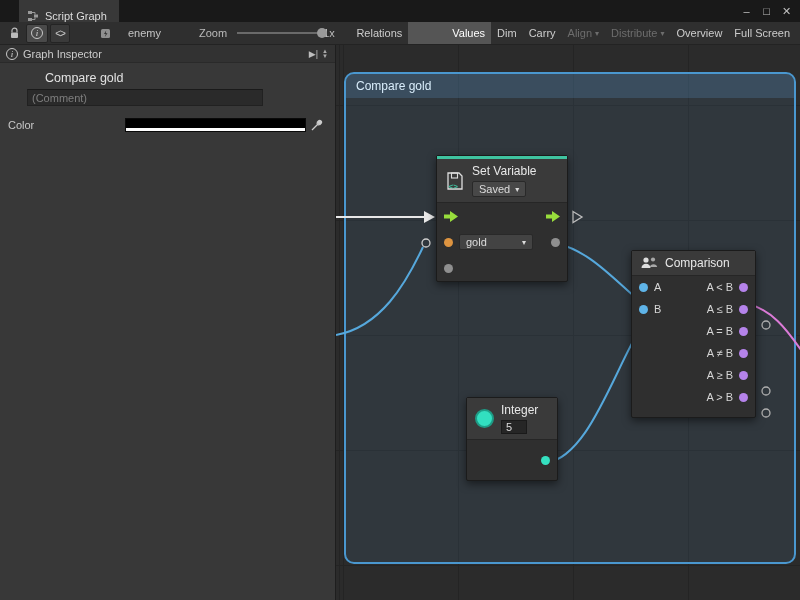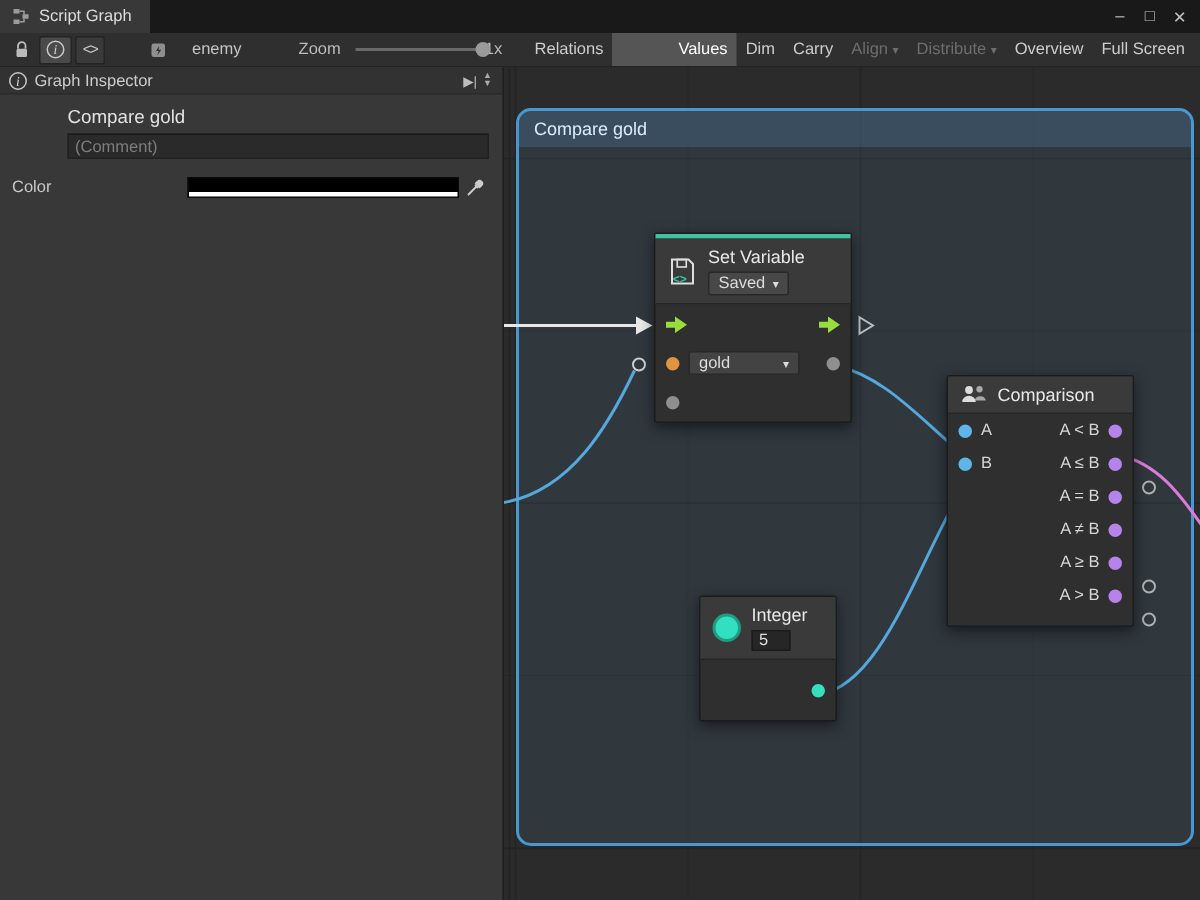--- a/index.html
+++ b/index.html
@@ -5,21 +5,21 @@
   * { margin:0; padding:0; box-sizing:border-box; }
   html,body { width:800px; height:600px; overflow:hidden; }
   body {
     font-family:"Liberation Sans", sans-serif;
     font-size:11px; color:#cccccc; background:#383838; position:relative;
     -webkit-font-smoothing:antialiased;
   }
 
   
   .titlebar { position:absolute; top:0; left:0; right:0; height:22px; background:#191919; display:flex; align-items:stretch; }
-  .tab { display:flex; align-items:center; gap:6px; background:#383838; padding:0 12px 0 8px; color:#dddddd; font-size:11px; }
+  .tab { display:flex; align-items:flex-end; gap:6px; background:#383838; padding:0 12px 0 8px; color:#dddddd; font-size:11px;margin-left:19px; }
   .win-controls { margin-left:auto; display:flex; align-items:center; gap:3px; padding-right:5px; }
   .win-btn { width:17px; height:17px; display:flex; align-items:center; justify-content:center; color:#c0c0c0; font-size:11px; cursor:default; }
 
   
   .toolbar { position:absolute; top:22px; left:0; right:0; height:23px; background:#2f2f2f; border-bottom:1px solid #232323; display:flex; align-items:center; padding:0 4px; }
   .tool-icon-btn { height:19px; min-width:20px; display:flex; align-items:center; justify-content:center; padding:0 4px; border-radius:2px; margin-right:2px; }
   .tool-icon-btn.framed { border:1px solid #242424; background:#3a3a3a; }
   .tool-icon-btn.pressed { border:1px solid #242424; background:#4a4a4a; }
   .info-circle { width:12px; height:12px; border:1px solid #c8c8c8; border-radius:50%; display:flex; align-items:center; justify-content:center; font-size:9px; font-style:italic; font-family:"Liberation Serif", serif; color:#d8d8d8; }
   .code-glyph { font-size:10px; letter-spacing:-1px; color:#cccccc; }
@@ -34,21 +34,21 @@
   .tool-btn.disabled { color:#6d6d6d; }
   .caret { font-size:8px; }
 
   
   .inspector { position:absolute; left:0; top:45px; width:335px; bottom:0; background:#383838; }
   .insp-header { height:18px; background:#323232; border-bottom:1px solid #2a2a2a; display:flex; align-items:center; gap:5px; padding:0 6px; color:#cccccc; }
   .insp-actions { margin-left:auto; display:flex; align-items:center; gap:4px; }
   .pin-glyph { font-size:9px; color:#bdbdbd; }
   .spinner { display:flex; flex-direction:column; line-height:5px; font-size:6px; color:#aaaaaa; padding-right:1px; }
   .insp-title { position:absolute; left:45px; top:26px; font-size:12.5px; color:#e2e2e2; }
-  .comment-input { position:absolute; left:45px; top:44px; width:281px; height:17px; background:#2a2a2a; border:1px solid #212121; border-top-color:#1a1a1a; color:#8a8a8a; font-size:11px; padding:0 4px; font-family:"Liberation Sans", sans-serif; }
+  .comment-input { position:absolute; left:27px; top:44px; width:236px; height:17px; background:#2a2a2a; border:1px solid #212121; border-top-color:#1a1a1a; color:#8a8a8a; font-size:11px; padding:0 4px; font-family:"Liberation Sans", sans-serif; }
   .comment-input::placeholder { color:#7e7e7e; opacity:1; }
   .color-row-label { position:absolute; left:8px; top:74px; color:#c8c8c8; }
   .color-swatch { position:absolute; left:125px; top:73px; width:181px; height:14px; background:#000000; border:1px solid #0a0a0a; }
   .color-alpha { position:absolute; left:0; right:0; bottom:0; height:3px; background:#ffffff; }
   .dropper-btn { position:absolute; left:308px; top:72px; width:17px; height:16px; display:flex; align-items:center; justify-content:center; }
 
   
   .graph { position:absolute; left:335px; top:45px; width:465px; height:555px;
     background-color:#2b2b2b;
     background-image:

